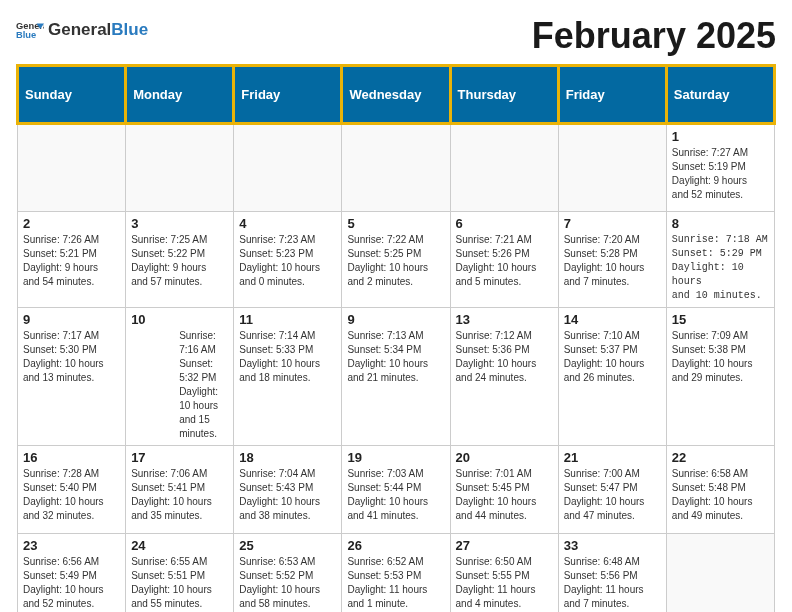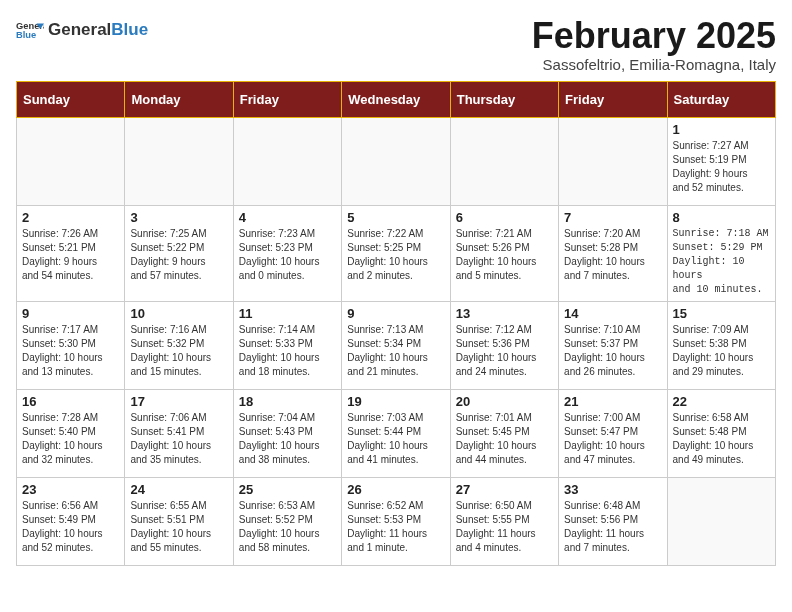--- a/index.html
+++ b/index.html
@@ -37,27 +37,27 @@
     .calendar-subtitle {
       font-size: 15px;
       color: #444;
     }
     .calendar-table {
       width: 100%;
       border-collapse: collapse;
       table-layout: fixed;
     }
     .calendar-table th {
-      background-color: #7f1d1d;
+      background-color: #0369a1;
       color: #fff;
       text-align: left;
-      padding: 10px 6px;
+      padding: 20px 6px;
       font-size: 13px;
       font-weight: bold;
-      border: 1px solid #eab308;
+      border: 3px solid #eab308;
     }
     .calendar-table td {
       border: 1px solid #ccc;
       vertical-align: top;
       padding: 4px 5px;
       height: 88px;
       font-size: 10.5px;
       color: #222;
       background: #fff;
     }
@@ -87,21 +87,20 @@
       <text x="0" y="24" font-size="10" font-weight="bold" fill="#2a7bbf">Blue</text>
     </svg>
     <div>
       <div style="font-size:17px;font-weight:bold;color:#333;line-height:1.1;">
         <span>General</span><span style="color:#2a7bbf;">Blue</span>
       </div>
     </div>
   </div>
   <div class="title-area">
     <div class="calendar-title">February 2025</div>
-    <div class="calendar-subtitle">Sassofeltrio, Emilia-Romagna, Italy</div>
   </div>
 </div>
 
 <table class="calendar-table">
   <thead>
     <tr id="weekday-header">
     <th>Sunday</th>
         <th>Monday</th>
         <th>Friday</th>
         <th>Wednesday</th>
@@ -180,21 +179,21 @@
       <tr>
         <td>
           <span class="day-number">9</span>
           <div class="day-info" style="white-space: pre-line;">Sunrise: 7:17 AM
 Sunset: 5:30 PM
 Daylight: 10 hours
 and 13 minutes.</div>
         </td>
         <td>
           <span class="day-number">10</span>
-          <div class="day-info" style="white-space: pre-line;">Sunrise: 7:16 AM
+          <div class="day-info" style="white-space: pre-line; margin-left: 48px;">Sunrise: 7:16 AM
 Sunset: 5:32 PM
 Daylight: 10 hours
 and 15 minutes.</div>
         </td>
         <td>
           <span class="day-number">11</span>
           <div class="day-info" style="white-space: pre-line;">Sunrise: 7:14 AM
 Sunset: 5:33 PM
 Daylight: 10 hours
 and 18 minutes.</div>

